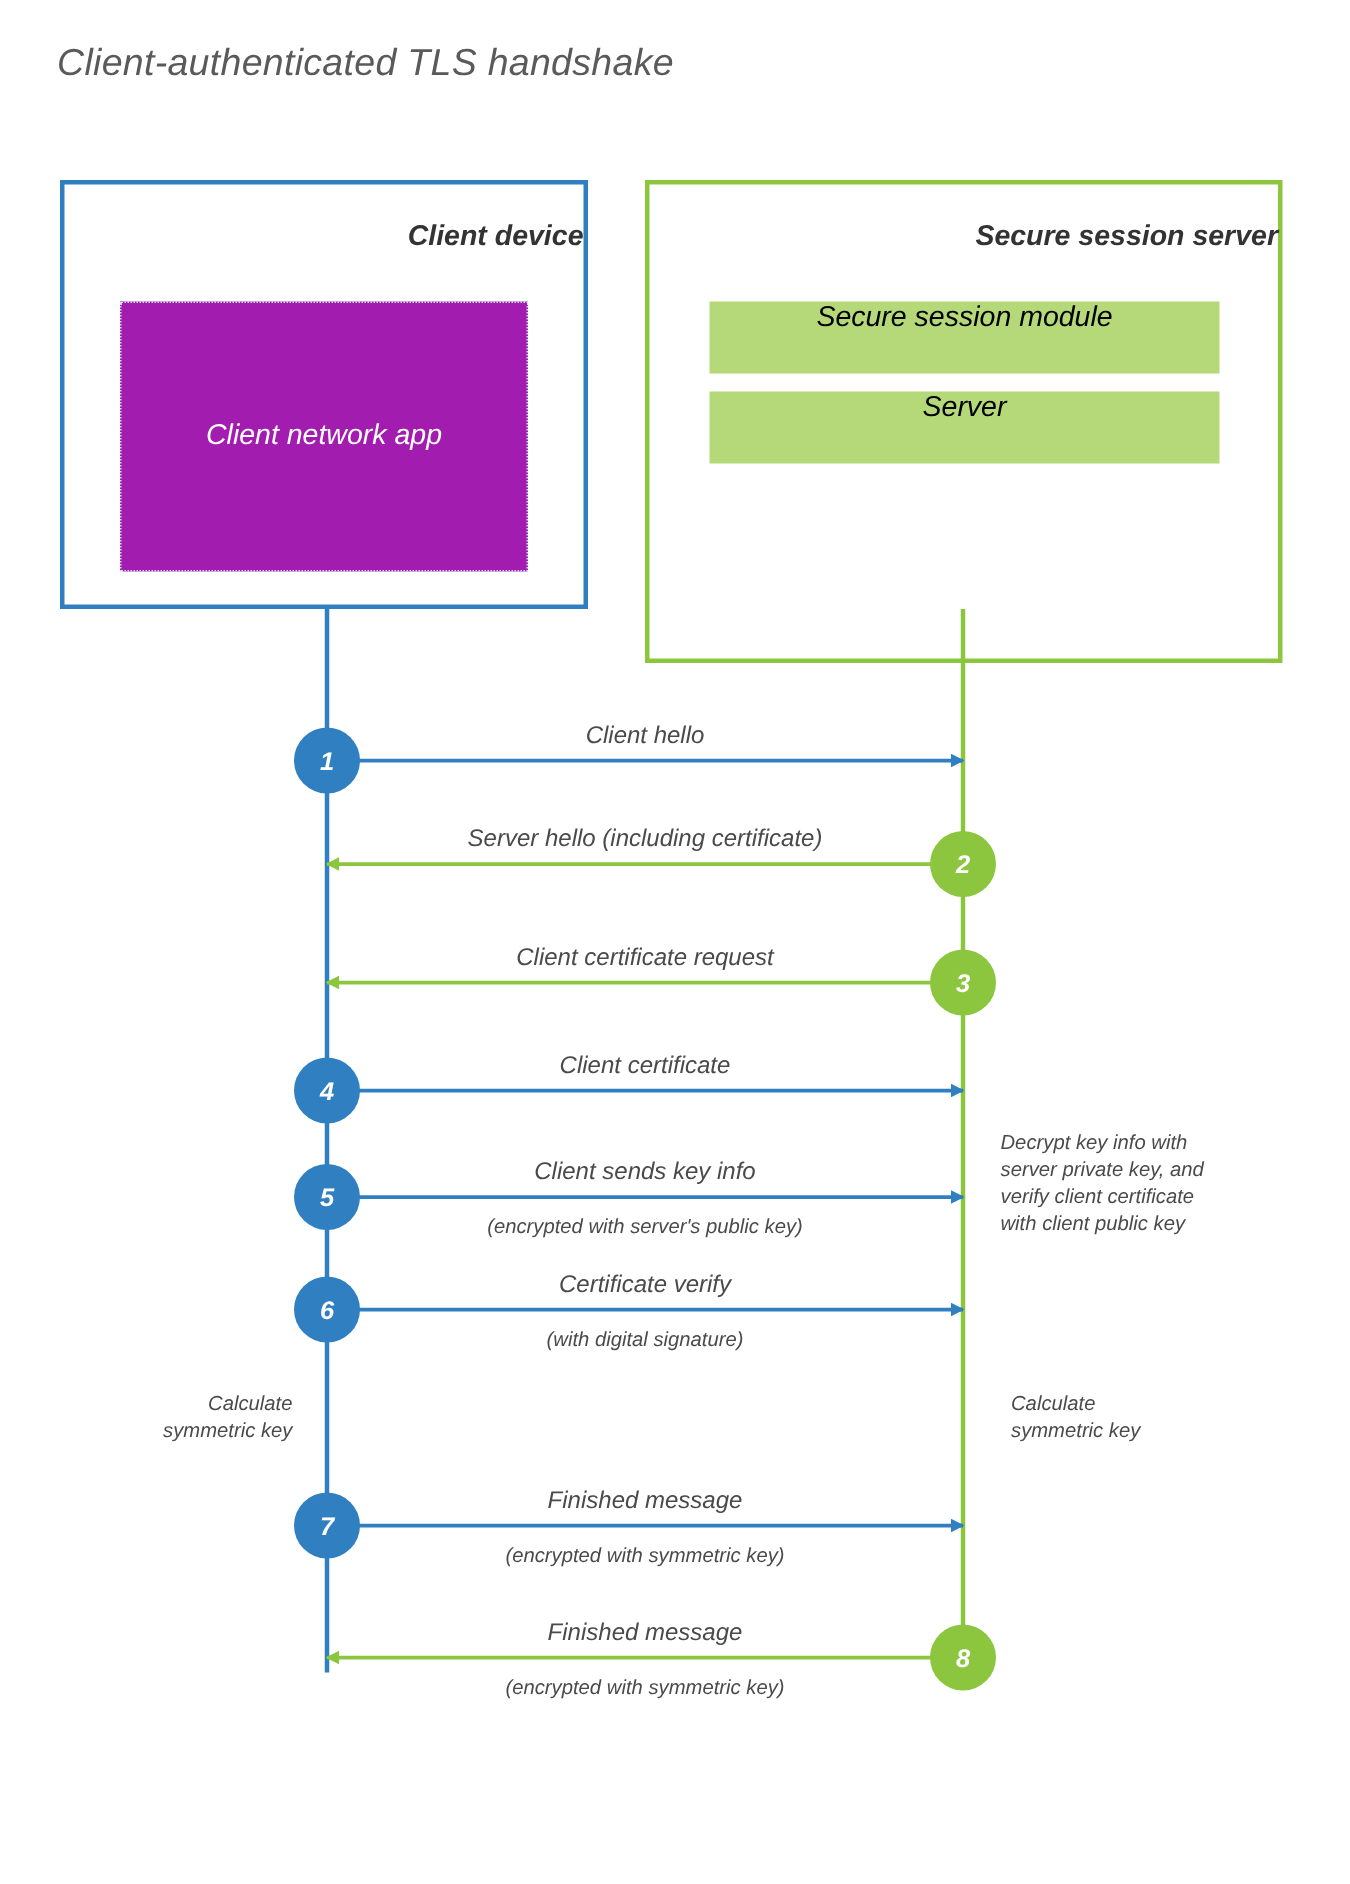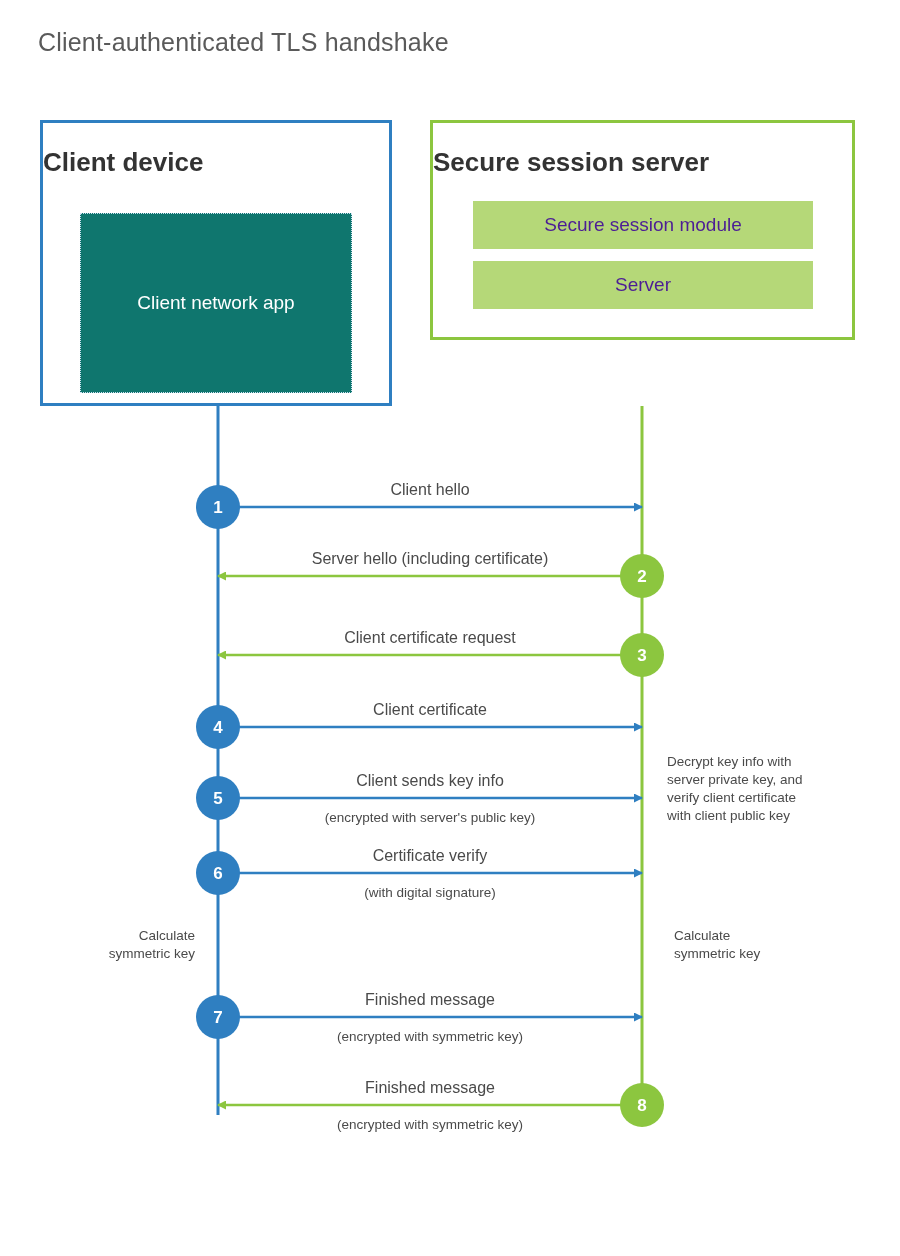--- a/index.html
+++ b/index.html
@@ -13,20 +13,21 @@
     height: 1256px;
     font-family: "Liberation Sans", sans-serif;
     color: #4a4a4a;
     position: relative;
     overflow: hidden;
   }
   #diagram-root {
     position: relative;
     width: 900px;
     height: 1256px;
+    font-style: italic;
   }
   .page-title {
     position: absolute;
     left: 38px;
     top: 28px;
     font-size: 25px;
     font-weight: 400;
     color: #5a5a5a;
     letter-spacing: 0.2px;
     white-space: nowrap;
@@ -41,65 +42,64 @@
     left: 40px;
     top: 120px;
     width: 352px;
     height: 286px;
     border: 3px solid #2f7fc1;
   }
   #server-box {
     left: 430px;
     top: 120px;
     width: 425px;
-    height: 220px;
+    height: 322px;
     border: 3px solid #8cc63f;
   }
   .party-title {
     position: absolute;
     left: 0;
     right: 0;
     top: 24px;
-    text-align: left;
-    font-size: 26px;
+    text-align: right;
+    font-size: 19px;
     font-weight: bold;
     color: #333333;
   }
   #client-app-block {
     position: absolute;
     left: 37px;
     top: 78px;
     width: 272px;
     height: 180px;
-    background: #0f766e;
+    background: #a21caf;
     border: 1px dotted #cfe2f3;
     box-sizing: border-box;
     display: flex;
     align-items: center;
     justify-content: center;
     color: #ffffff;
     font-size: 19px;
     line-height: 1.35;
     text-align: center;
-    margin-top: 12px;
   }
   .server-module-list {
     position: absolute;
     left: 40px;
     top: 78px;
     width: 340px;
   }
   .server-module {
     height: 48px;
     margin-bottom: 12px;
     background: #b5d878;
-    color: #4c1d95;
+    color: #000000;
     font-size: 19px;
     display: flex;
-    align-items: center;
+    align-items: flex-start;
     justify-content: center;
     text-align: center;
   }
   
   #messages-svg {
     position: absolute;
     left: 0;
     top: 0;
     width: 900px;
     height: 1256px;

